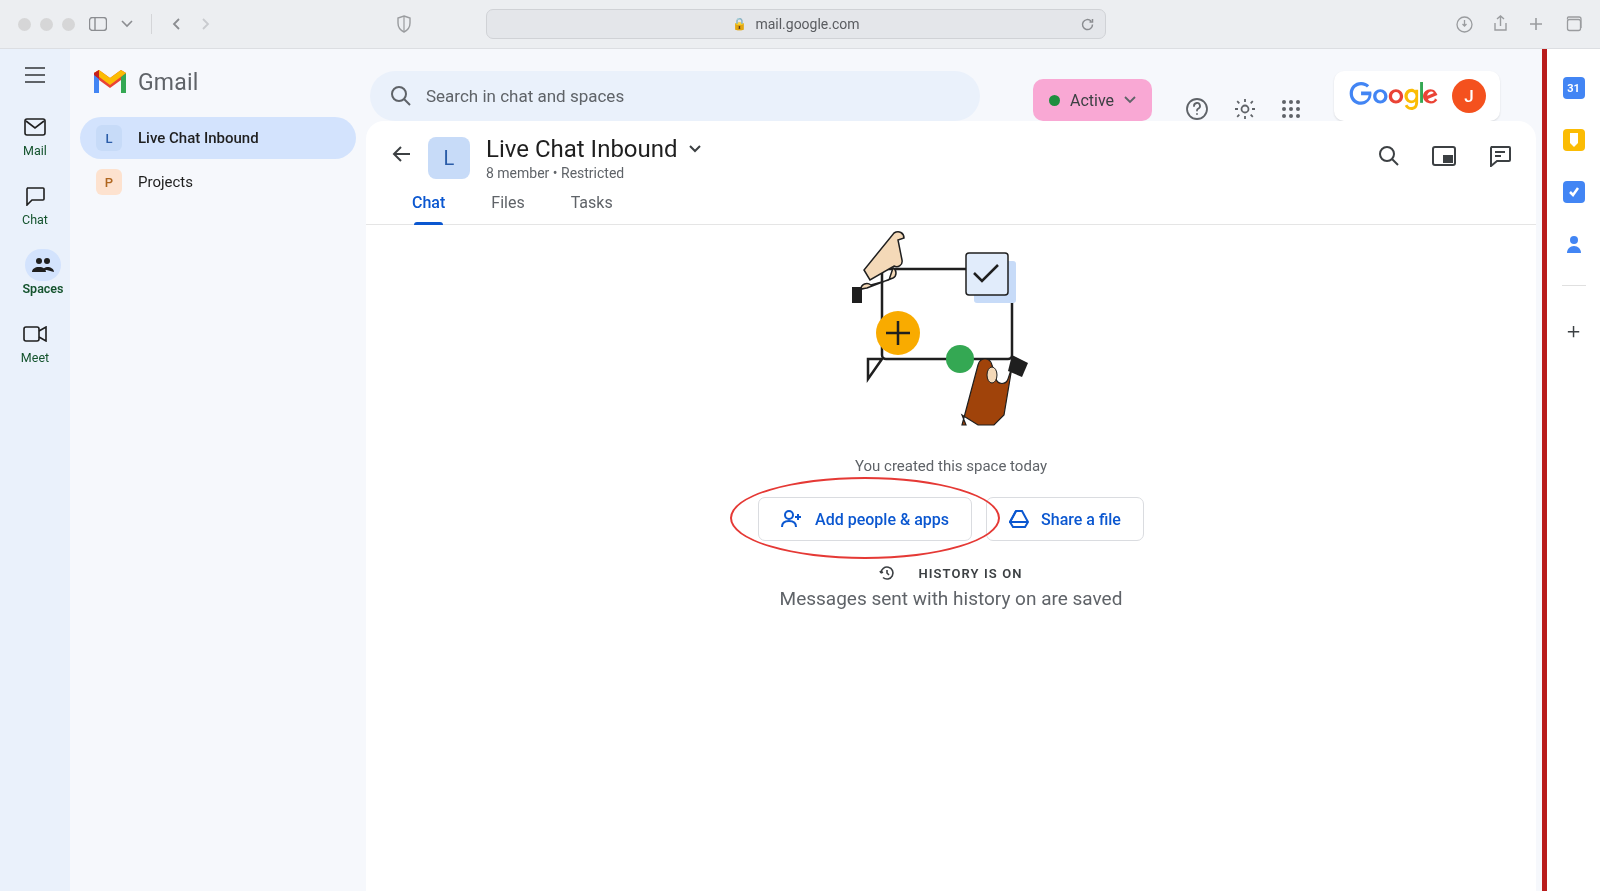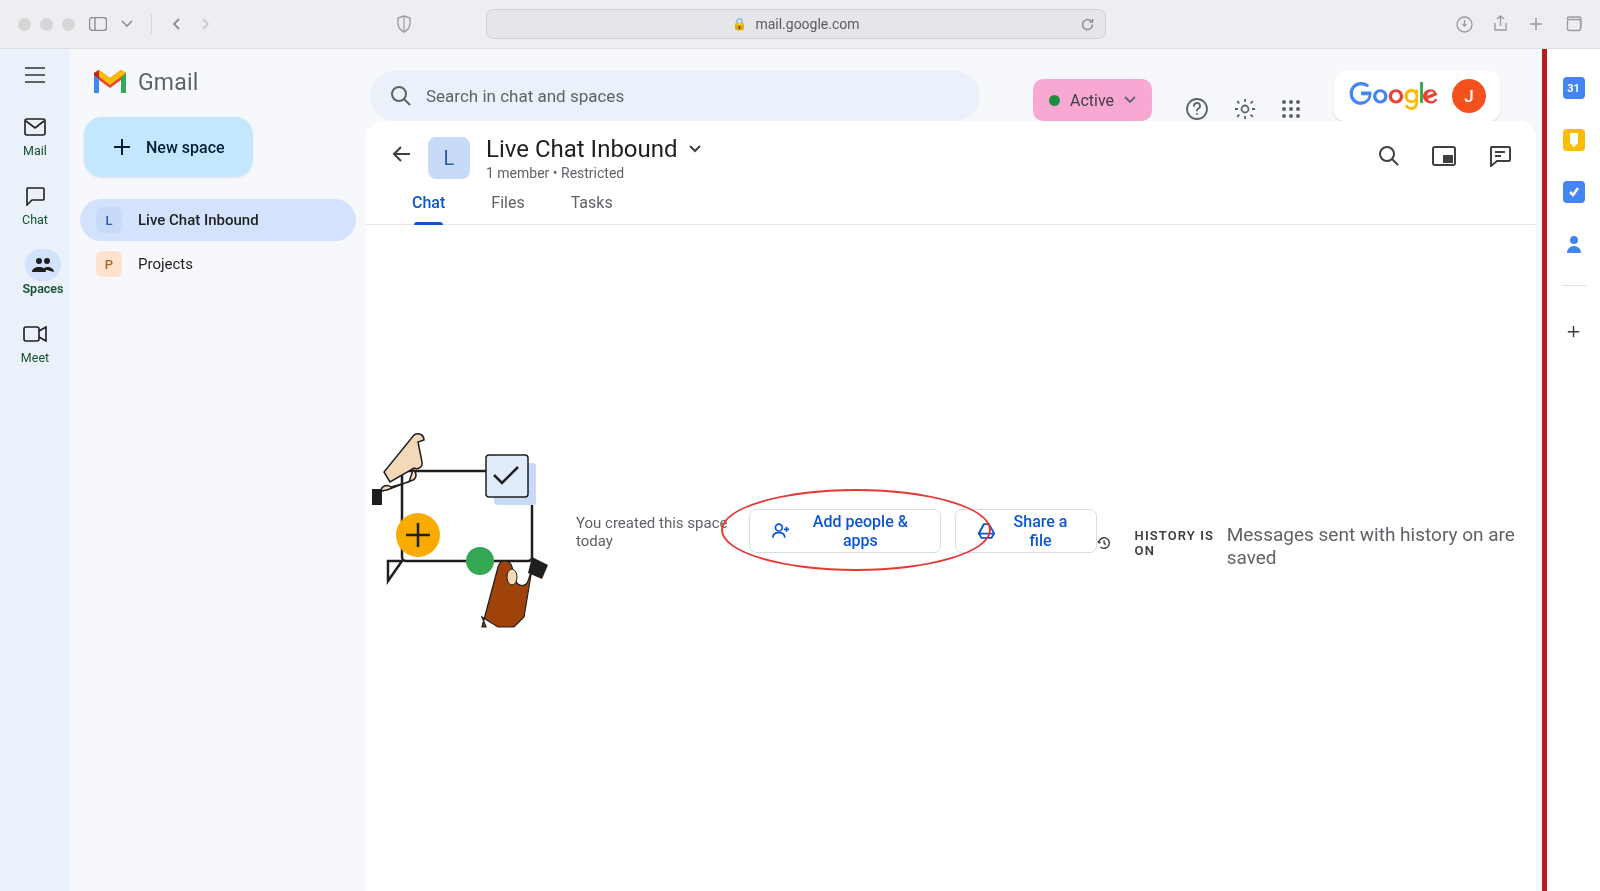--- a/index.html
+++ b/index.html
@@ -57,21 +57,21 @@
 .title-row { display: flex; align-items: center; gap: 10px; }
 .space-title { font-size: 24px; color: #1f1f1f; font-weight: 400; }
 .subtitle { font-size: 14px; color: #5f6368; }
 .header-actions { margin-left: auto; display: flex; align-items: center; gap: 32px; color: #3c4043; margin-top: 10px; }
 
 .tabs { display: flex; gap: 46px; padding: 12px 46px 0 46px; border-bottom: 1px solid #e5e5e5; }
 .tab { font-size: 16px; color: #5f6368; padding-bottom: 12px; cursor: pointer; position: relative; }
 .tab.active { color: #0b57d0; font-weight: 500; }
 .tab.active::after { content: ""; position: absolute; left: 2px; right: 2px; bottom: -1px; height: 3px; border-radius: 3px 3px 0 0; background: #0b57d0; }
 
-.empty-area { flex: 1; display: flex; flex-direction: row; align-items: center; justify-content: flex-start; padding-bottom: 30px; position: relative; }
+.empty-area { flex: 1; display: flex; flex-direction: column; align-items: center; justify-content: flex-start; padding-bottom: 30px; position: relative; }
 .empty-illustration { margin-bottom: 22px; }
 .created-text { font-size: 15px; color: #5f6368; margin-bottom: 22px; }
 .action-row { display: flex; gap: 14px; margin-bottom: 24px; position: relative; }
 .outline-btn { border: 1px solid #dadce0; background: #fff; color: #0b57d0; border-radius: 7px; height: 44px; padding: 16px 22px; display: flex; align-items: center; gap: 12px; font-size: 16px; cursor: pointer; font-weight: 500; }
 .red-oval { position: absolute; border: 2.5px solid #e53935; border-radius: 50%; width: 270px; height: 82px; left: -28px; top: -20px; pointer-events: none; }
 .history-line { display: flex; align-items: center; gap: 23px; color: #3c4043; font-size: 13px; letter-spacing: 1.1px; font-weight: 600; }
 .history-sub { font-size: 19px; color: #5f6368; margin-top: 6px; }
 
 
 .right-rail { width: 58px; background: #fff; border-left: 5px solid #b91c1c; display: flex; flex-direction: column; align-items: center; padding-top: 28px; gap: 30px; }
@@ -212,26 +212,20 @@
       <svg width="40" height="30" viewBox="0 0 40 30">
           <path d="M4 6v20h5V13l11 8 11-8v13h5V6l-5-3-11 8L9 3 4 6z" fill="#ea4335"></path>
           <path d="M4 6l5 4v16H4z" fill="#4285f4"></path>
           <path d="M36 6l-5 4v16h5z" fill="#34a853"></path>
           <path d="M4 6l16 12L36 6l-5-3-11 8L9 3z" fill="#fbbc04"></path>
           <path d="M9 3L4 6v2l5 4z" fill="#c5221f"></path>
         </svg>
       <span class="gmail-text">Gmail</span>
     </div>
 
-    <button class="new-space-btn">
-      <svg width="20" height="20" viewBox="0 0 20 20">
-          <path d="M10 2v16M2 10h16" stroke="#001d35" stroke-width="2"></path>
-        </svg>
-      <span>New space</span>
-    </button>
 
     <div class="space-list">
       <div class="space-item selected">
         <div class="avatar-sq av-L">L</div>
         <span>Live Chat Inbound</span>
       </div>
       <div class="space-item">
         <div class="avatar-sq av-P">P</div>
         <span>Projects</span>
       </div>
@@ -302,21 +296,21 @@
             </svg>
           </span>
         <div class="space-avatar-lg">L</div>
         <div class="title-block">
           <div class="title-row">
             <span class="space-title">Live Chat Inbound</span>
             <svg width="14" height="10" viewBox="0 0 14 10">
                 <path d="M2 2l5 5 5-5" fill="none" stroke="#3c4043" stroke-width="2"></path>
               </svg>
           </div>
-          <span class="subtitle">1 member  •  Restricted</span>
+          <span class="subtitle">8 member  •  Restricted</span>
         </div>
         <div class="header-actions">
           <span>
               <svg width="22" height="22" viewBox="0 0 22 22">
                 <circle cx="9" cy="9" r="7" fill="none" stroke="#3c4043" stroke-width="2"></circle>
                 <path d="M14 14l6 6" stroke="#3c4043" stroke-width="2"></path>
               </svg>
             </span>
           <span>
               <svg width="24" height="20" viewBox="0 0 24 20">

